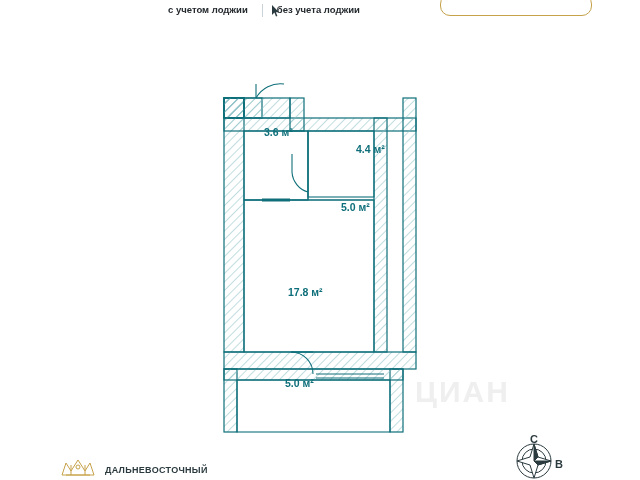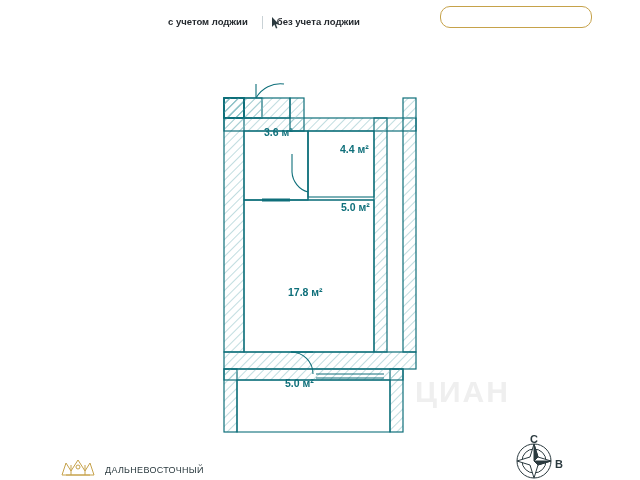--- a/index.html
+++ b/index.html
@@ -12,21 +12,21 @@
     background: #ffffff;
     font-family: "Liberation Sans", sans-serif;
     overflow: hidden;
     position: relative;
   }
 
   
   .top-bar {
     position: absolute;
     left: 0;
-    top: 16px;
+    top: 4px;
     width: 600px;
     height: 22px;
   }
   .toggle-group {
     position: absolute;
     left: 168px;
     top: 0px;
     display: flex;
     align-items: flex-start;
     gap: 10px;
@@ -96,21 +96,21 @@
   .wm-brand {
     position: absolute;
     left: 58px;
     top: 455px;
     display: flex;
     align-items: center;
     gap: 7px;
   }
   .wm-brand-text {
     font-size: 9px;
-    font-weight: normal;
+    font-weight: bold;
     color: #2b3a3f;
     letter-spacing: .3px;
     line-height: 11px;
   }
   .compass {
     position: absolute;
     left: 508px;
     top: 437px;
     width: 60px;
     height: 46px;
@@ -196,21 +196,21 @@
       <line x1="291" y1="330" x2="313" y2="330"></line>
     </g>
 
     <g stroke="#0e6f7a" stroke-width="1">
       <line x1="316" y1="352" x2="384" y2="352"></line>
       <line x1="316" y1="356" x2="384" y2="356"></line>
     </g>
   </svg>
 
   <div class="area-label" style="left:264px; top:104px;">3.6 м²</div>
-  <div class="area-label" style="left:340px; top:121px;">4.4 м²</div>
+  <div class="area-label" style="left:356px; top:121px;">4.4 м²</div>
   <div class="area-label" style="left:341px; top:179px;">5.0 м²</div>
   <div class="area-label" style="left:288px; top:264px;">17.8 м²</div>
   <div class="area-label" style="left:285px; top:355px;">5.0 м²</div>
 </div>
 
 <div class="wm-cian">ЦИАН</div>
 
 <div class="wm-brand">
   <span>
     <svg width="40" height="26" viewBox="0 0 40 26">

